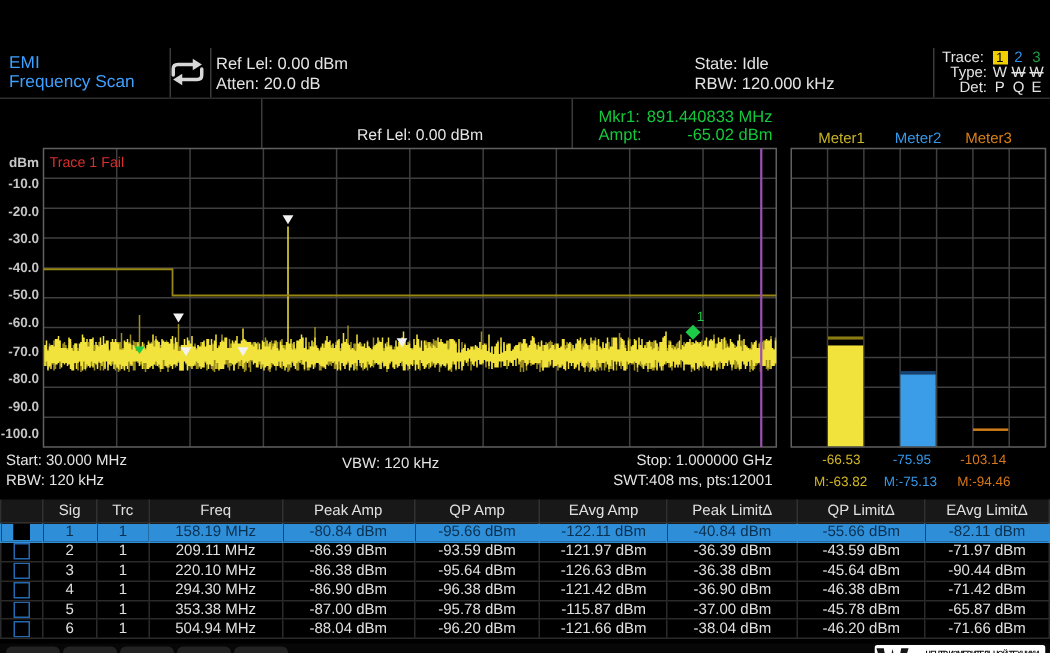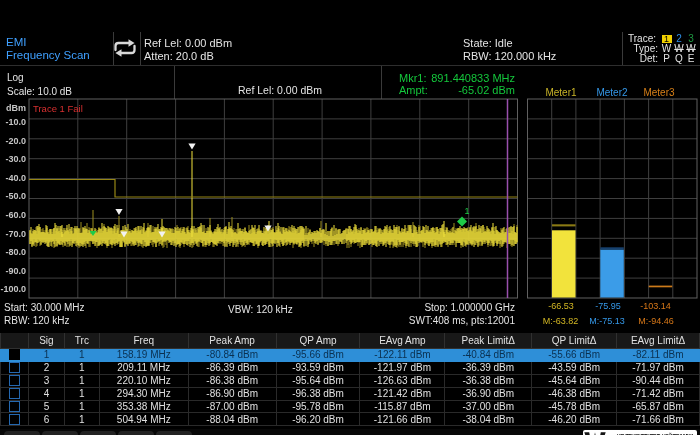--- a/index.html
+++ b/index.html
@@ -51,21 +51,20 @@
       </div>
  <div style="position:static;display:flex;">
         <span style="width:32px;text-align:right;">Det:</span>
         <span style="width:13px;text-align:center;margin-left:2px;">P</span>
         <span style="width:12px;text-align:center;">Q</span>
         <span style="width:12px;text-align:center;">E</span>
       </div>
 </div>
 <div style="left:0;top:33px;width:700px;height:1px;background:#2e2e2e;"></div>
 
-<div style="left:7px;top:38.5px;font-size:10px;line-height:14px;">Log<br>Scale: 10.0 dB</div>
 <div style="left:238px;top:51.5px;font-size:10.5px;">Ref Lel: 0.00 dBm</div>
 <div style="left:399px;top:39.5px;width:116px;font-size:11px;line-height:12px;color:#14c83c;text-align:right;">
  <div style="position:static;display:flex;justify-content:space-between;">
         <span>Mkr1:</span>
         <span>891.440833 MHz</span>
       </div>
  <div style="position:static;display:flex;justify-content:space-between;">
         <span>Ampt:</span>
         <span>-65.02 dBm</span>
       </div>

